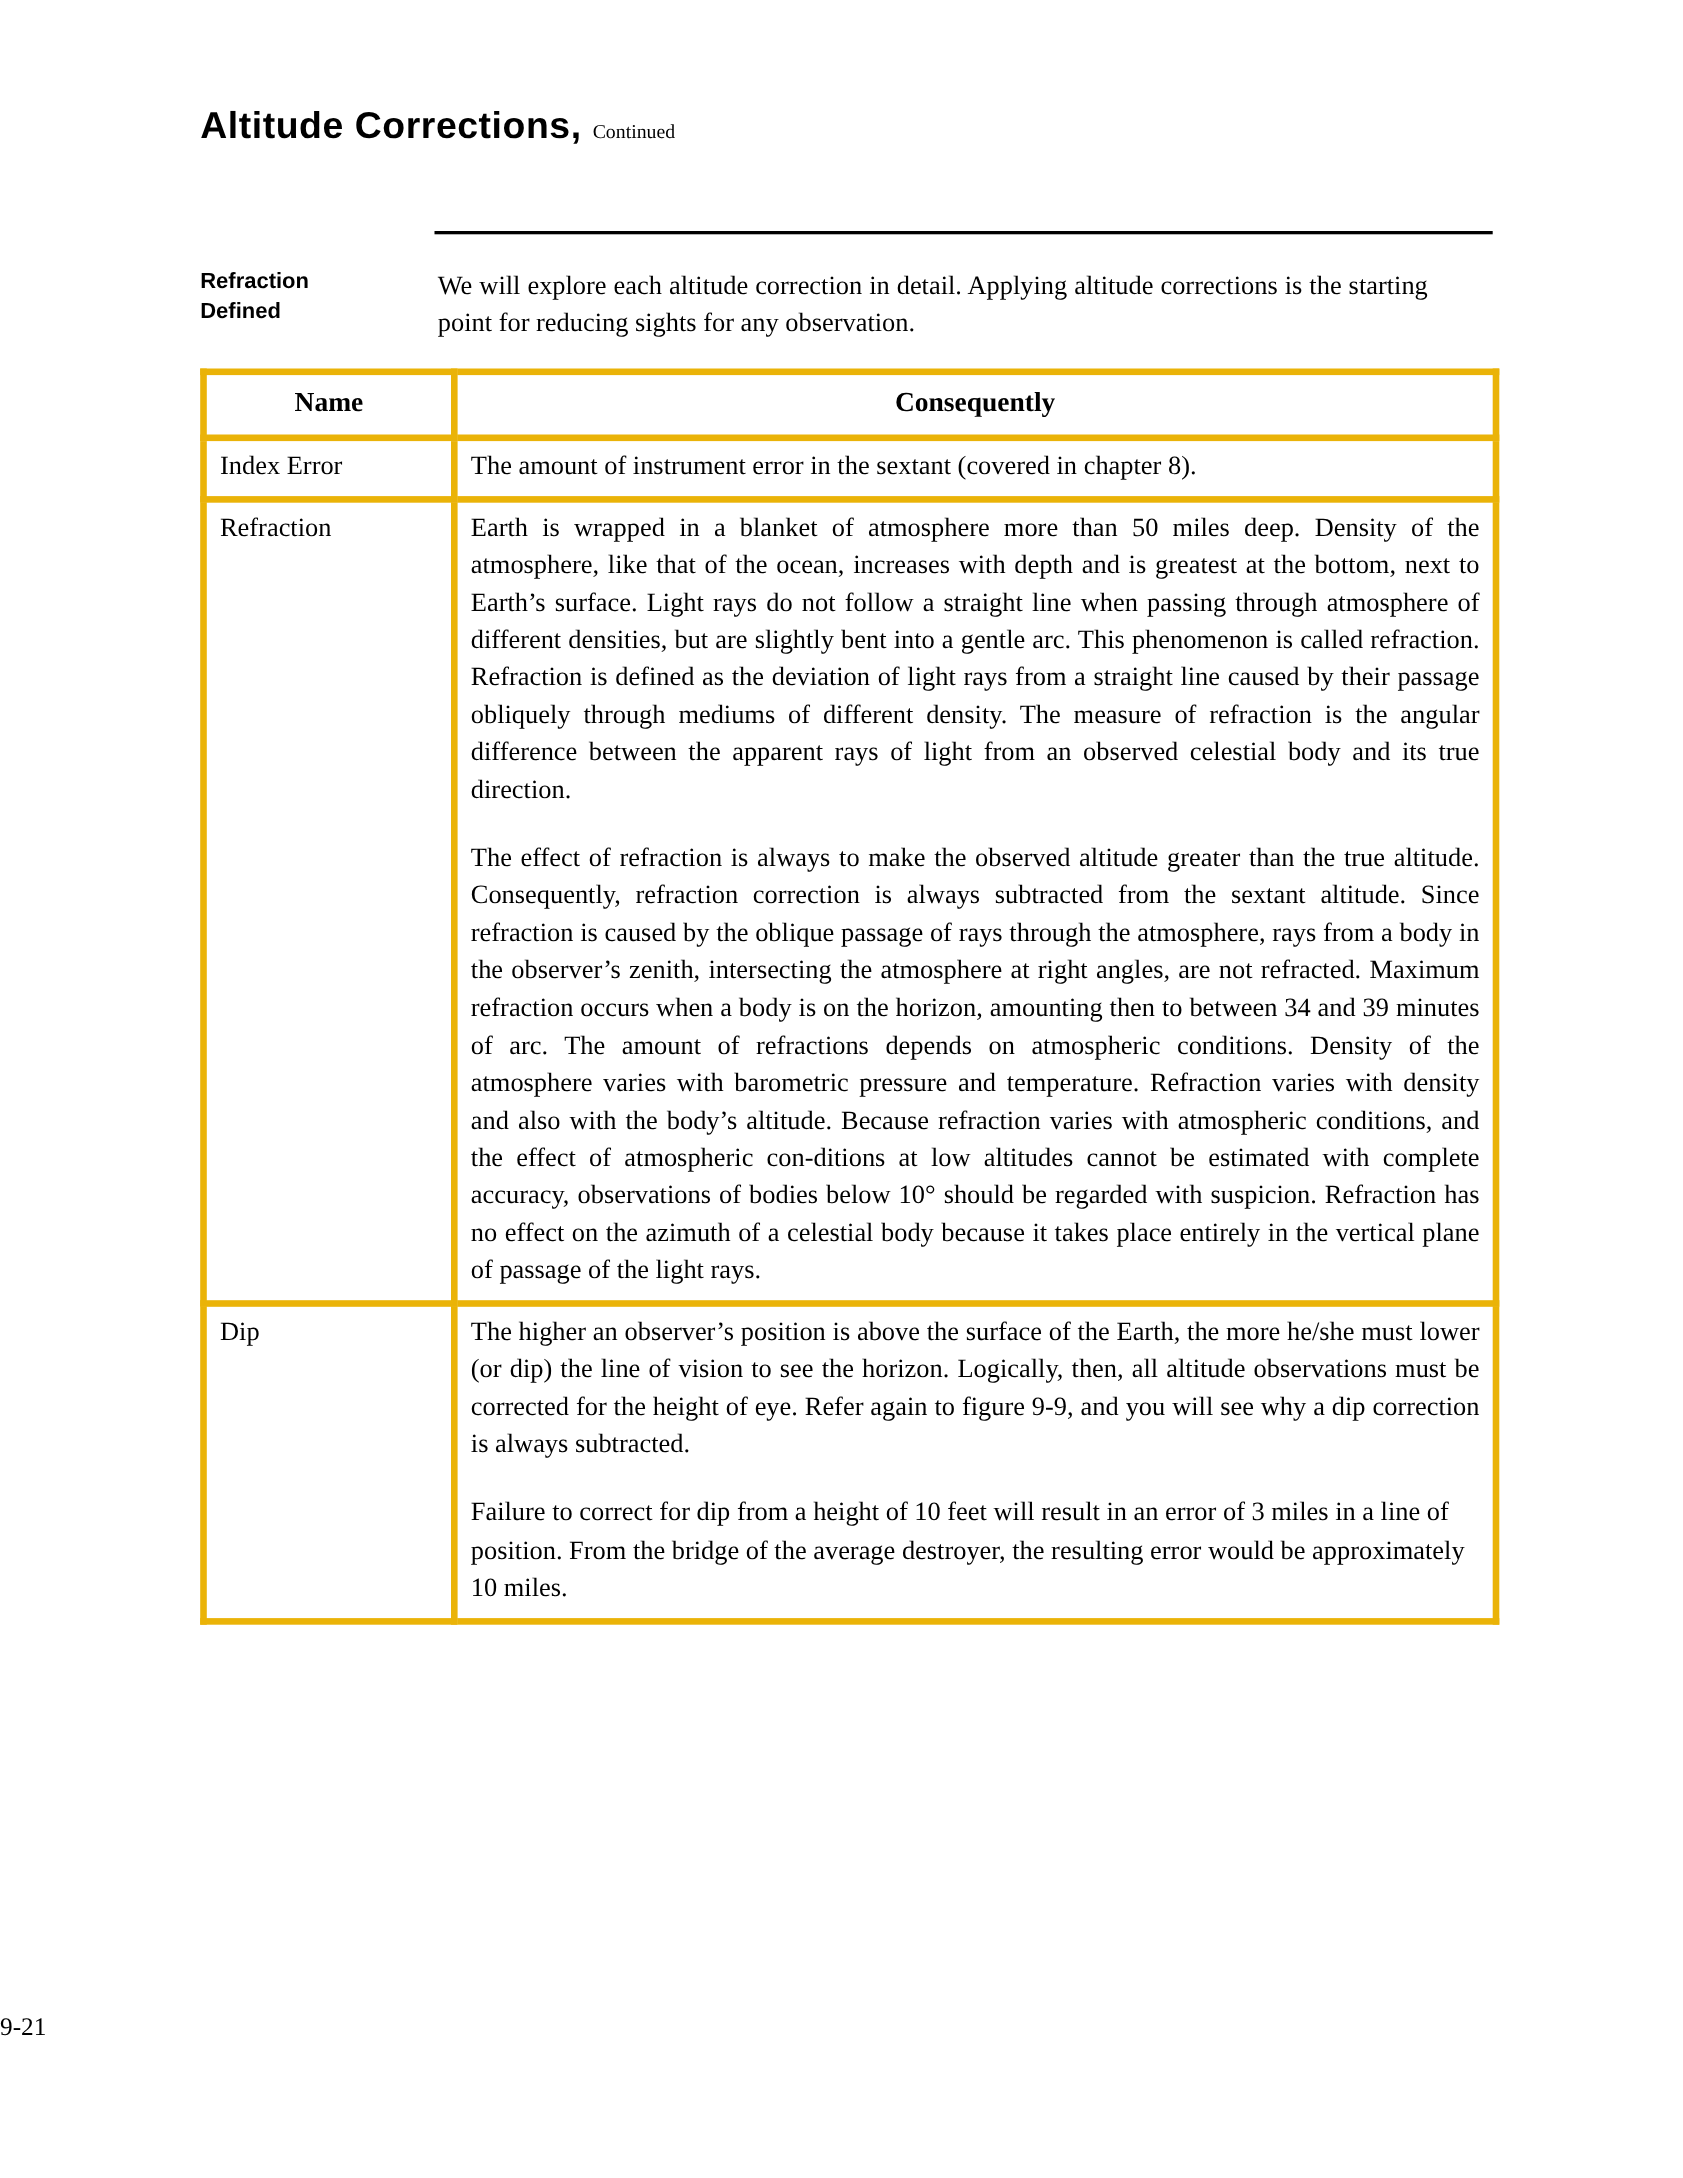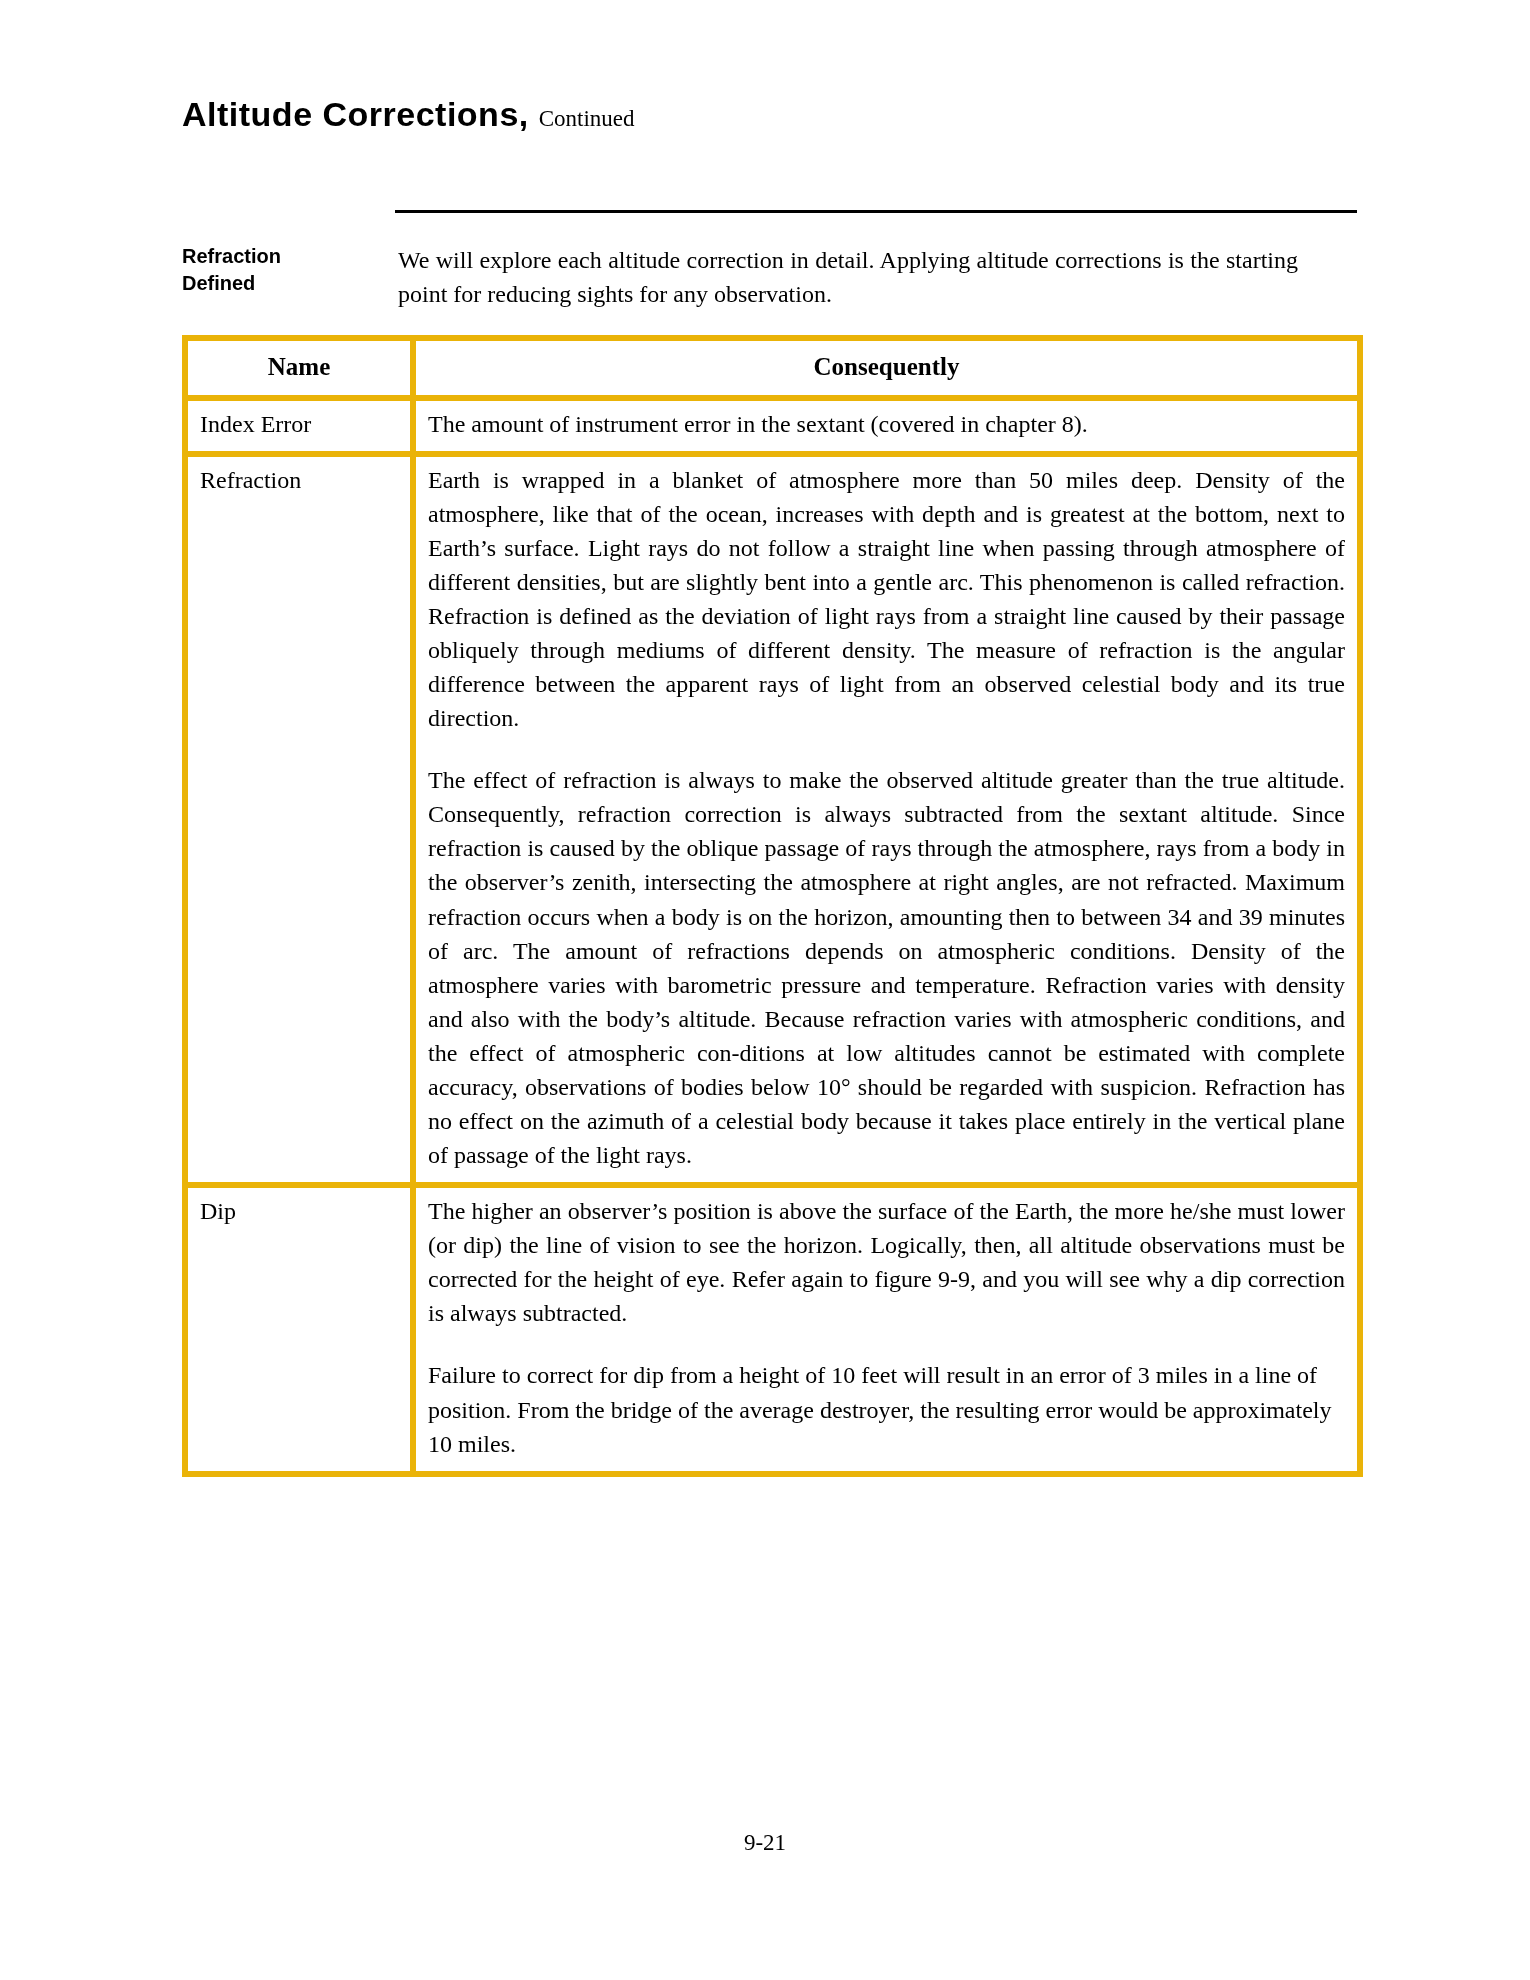--- a/index.html
+++ b/index.html
@@ -28,21 +28,21 @@
     white-space: nowrap;
   }
   .title-main {
     font-family: "Liberation Sans", sans-serif;
     font-weight: bold;
     font-size: 34px;
     letter-spacing: 0.5px;
   }
   .title-cont {
     font-family: "Liberation Serif", serif;
-    font-size: 23px;
+    font-size: 18px;
     margin-left: 10px;
   }
   .rule {
     position: absolute;
     left: 395px;
     top: 210px;
     width: 962px;
     height: 3px;
     background: #000;
   }
@@ -103,21 +103,20 @@
   td.desc-cell p + p {
     margin-top: 28px;
   }
   .row-index td { padding-top: 8px; padding-bottom: 8px; }
   .nojust { text-align: left !important; }
   .footer {
     position: absolute;
     left: 0;
     top: 1830px;
     width: 1530px;
-    text-align: center;
     font-size: 23px;
   }
 </style>
 </head>
 <body>
 
 <div class="page">
 
   <div class="title-block">
     <span class="title-main">Altitude Corrections,</span><span class="title-cont">Continued</span>

